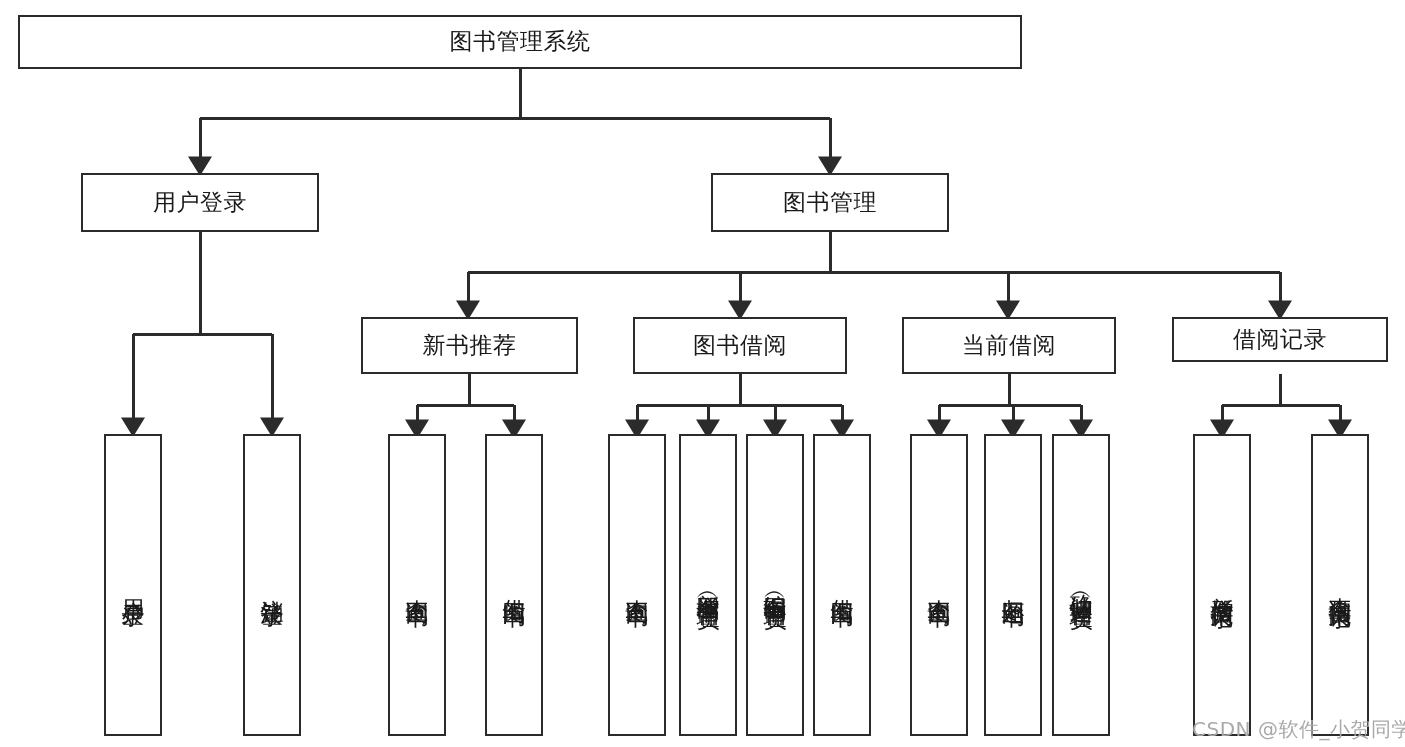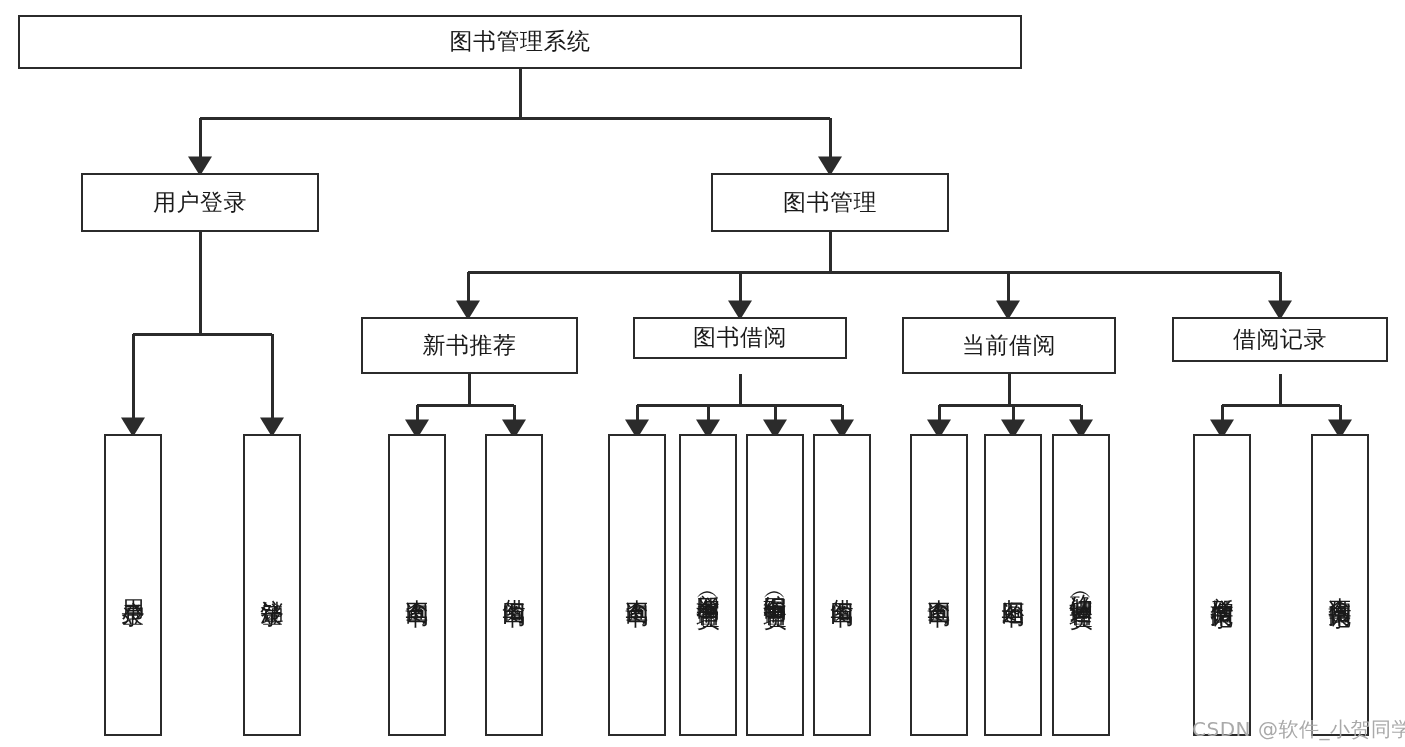--- a/index.html
+++ b/index.html
@@ -139,21 +139,21 @@
   <div class="node horizontal" style="left:81px;top:173px;width:238px;height:59px;">
     <span class="node-label">用户登录</span>
   </div>
   <div class="node horizontal" style="left:361px;top:317px;width:217px;height:57px;">
     <span class="node-label">新书推荐</span>
   </div>
 
   <div class="node horizontal" style="left:711px;top:173px;width:238px;height:59px;">
     <span class="node-label">图书管理</span>
   </div>
-  <div class="node horizontal" style="left:633px;top:317px;width:214px;height:42px;">
+  <div class="node horizontal" style="left:633px;top:317px;width:214px;height:57px;">
     <span class="node-label">图书借阅</span>
   </div>
   <div class="node horizontal" style="left:902px;top:317px;width:214px;height:57px;">
     <span class="node-label">当前借阅</span>
   </div>
   <div class="node horizontal" style="left:1172px;top:317px;width:216px;height:45px;">
     <span class="node-label">借阅记录</span>
   </div>
 
   <div class="node vertical" style="left:104px;top:434px;width:58px;height:302px;">

